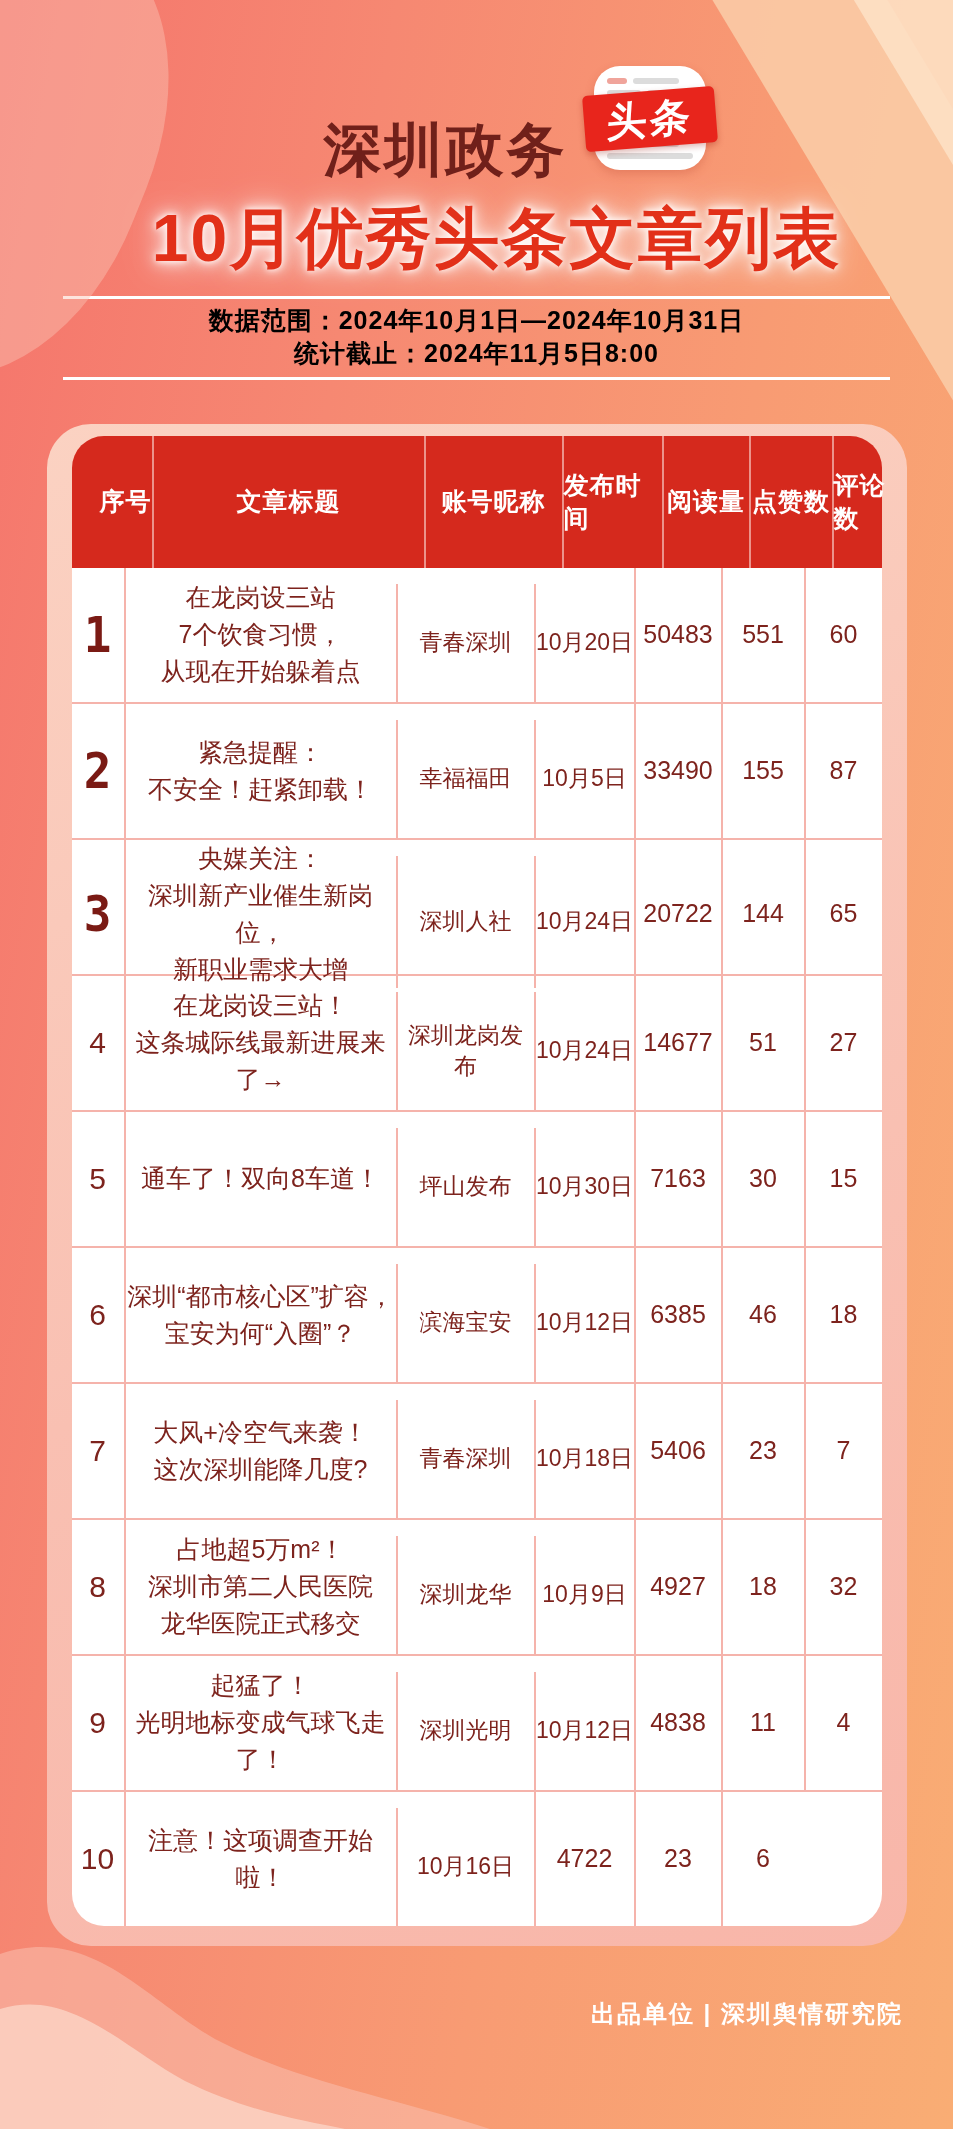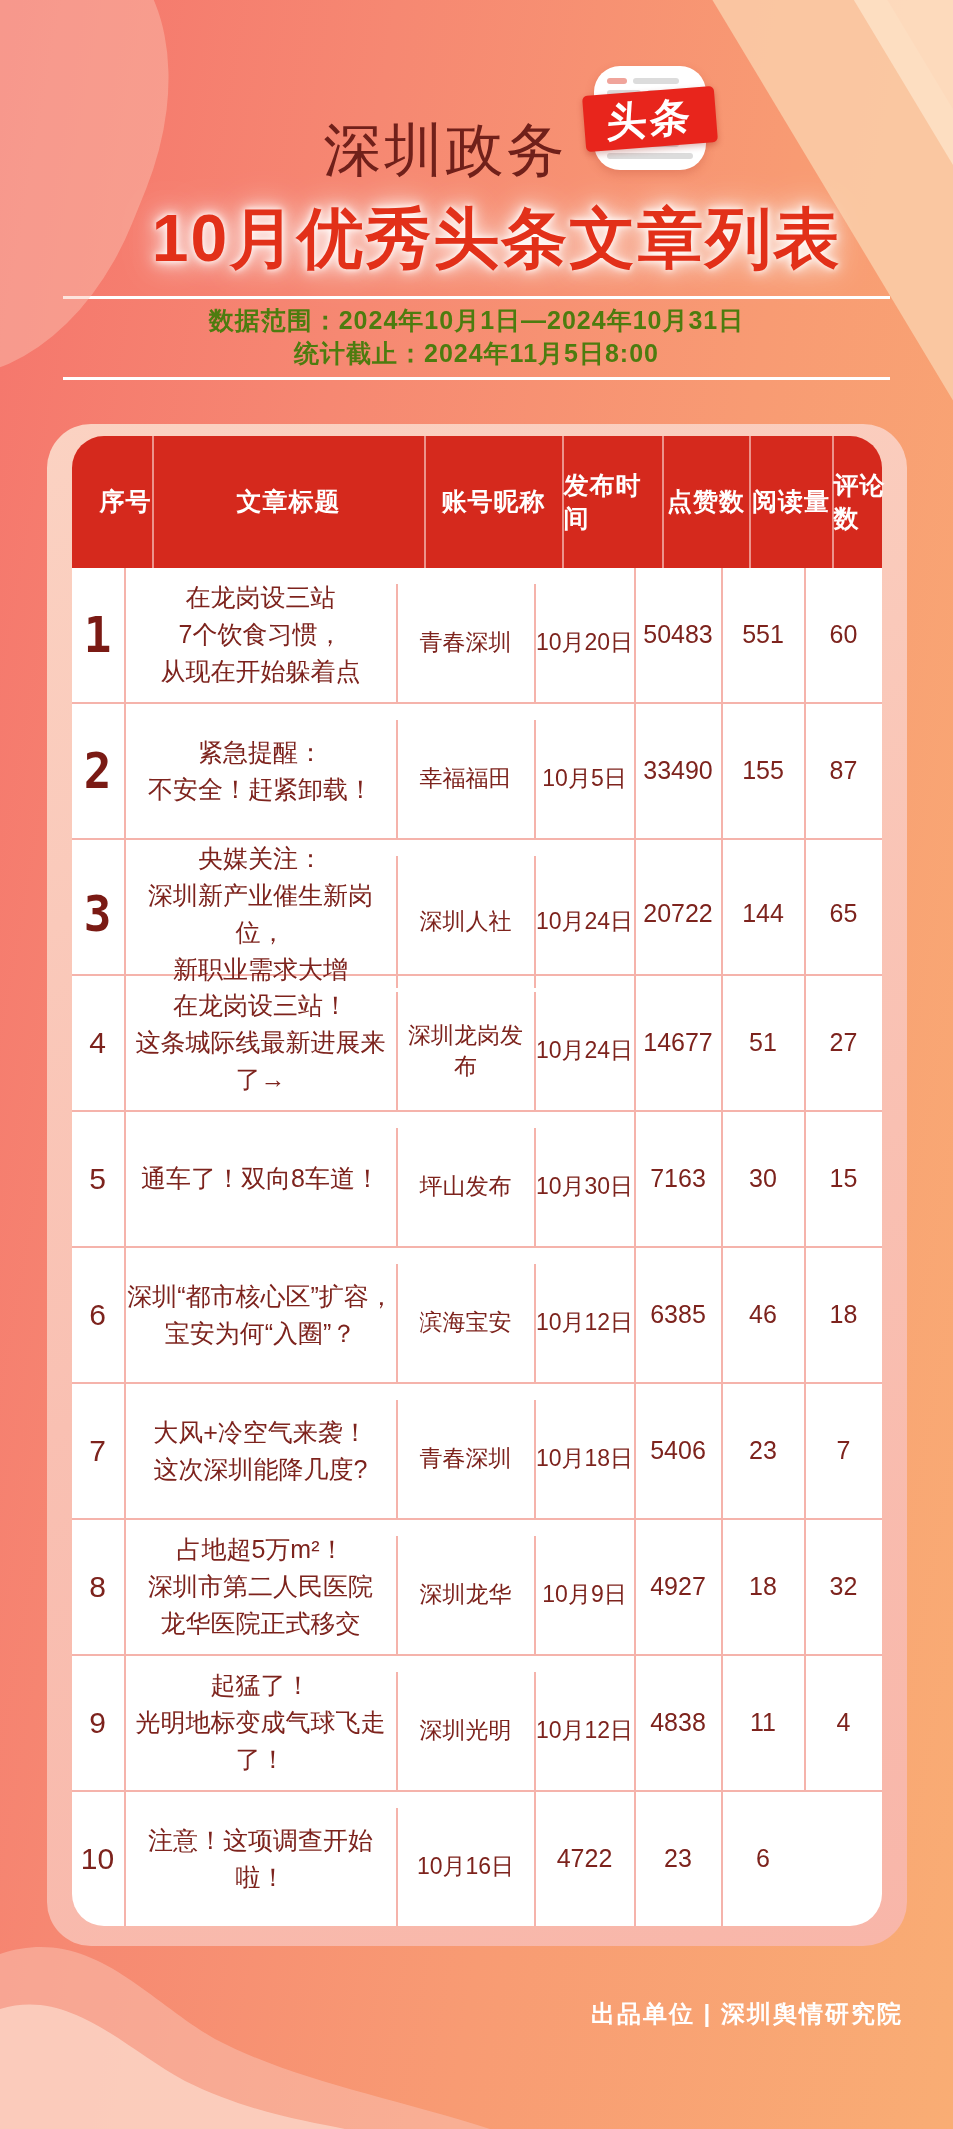--- a/index.html
+++ b/index.html
@@ -11,34 +11,34 @@
   }
   
   .deco { position:absolute; pointer-events:none; }
   .stripe { background:#fad1ad; opacity:.8; }
   .stripe1 { left:785px; top:-250px; width:150px; height:700px; transform:rotate(-31deg); }
   .stripe2 { left:880px; top:-260px; width:170px; height:560px; transform:rotate(-31deg); background:#fde0c4; opacity:.9; }
   .blob-tl { left:-150px; top:-80px; width:300px; height:460px; border-radius:46%; transform:rotate(22deg); background:#fbc4b4; opacity:.45; }
   .waves { left:0; bottom:0; width:953px; height:260px; }
   
   .header-top { display:flex; justify-content:center; align-items:flex-start; margin:0 auto; padding-top:66px; transform:translateX(38px); height:114px; }
-  .main-title { font-size:58px; font-weight:400; color:#70201a; letter-spacing:3px; padding-top:46px; }
+  .main-title { font-size:58px; font-weight:700; color:#70201a; letter-spacing:3px; padding-top:46px; }
   .logo { width:112px; height:104px; position:relative; margin-left:26px; }
   .logo-card { position:absolute; inset:0; background:#ffffff; border-radius:26px; box-shadow:0 4px 10px rgba(180,60,40,.25); padding:12px 13px; box-sizing:border-box; }
   .nl { height:6px; border-radius:3px; background:#dcdcdc; margin-bottom:6px; display:flex; gap:6px; }
   .nl > i { display:block; height:6px; border-radius:3px; background:#dcdcdc; }
   .nl.clear { background:none; }
   .nl .red { background:#f0a49b; }
   .logo-bottom { position:absolute; left:13px; right:13px; bottom:11px; }
   .ribbon { position:absolute; left:-10px; right:-10px; top:25px; height:56px; background:#e8251c; border-radius:5px; transform:rotate(-4.5deg); display:flex; align-items:center; justify-content:center; box-shadow:0 3px 6px rgba(150,20,10,.3); }
   .ribbon span { color:#fff; font-size:40px; font-weight:900; transform:skewX(-8deg); letter-spacing:3px; }
   .subtitle { text-align:center; font-size:66px; font-weight:900; letter-spacing:2px; color:#e23019; margin-top:16px; line-height:1.3;
     text-shadow:0 0 6px #ffffff, 0 0 14px rgba(255,255,255,.95), 0 0 26px rgba(255,255,255,.8), 0 0 40px rgba(255,255,255,.55);padding-left:40px; }
   
-  .banner { margin:14px 63px 0; border-top:3px solid #ffffff; border-bottom:3px solid #ffffff; padding:5px 0 7px; text-align:center; color:#4d7c0f; font-weight:700; font-size:25px; line-height:33px; letter-spacing:1px; }
+  .banner { margin:14px 63px 0; border-top:3px solid #ffffff; border-bottom:3px solid #ffffff; padding:5px 0 7px; text-align:center; color:#000000; font-weight:700; font-size:25px; line-height:33px; letter-spacing:1px; }
   
   .card { width:860px; margin:44px auto 0; box-sizing:border-box; padding:12px 25px 20px; border-radius:44px;
     background:linear-gradient(160deg,#fbd2c2 0%, #f9c0b2 55%, #f8b6a9 100%); }
   .grid7 { display:grid; grid-template-columns:52px 272px 138px 100px 87px 83px 78px; }
   .thead { height:132px; background:#d5291d; border-radius:32px 32px 0 0; align-items:center;padding-left:28px; }
   .th { height:100%; display:flex; align-items:center; justify-content:center; color:#ffffff; font-size:25px; font-weight:700; letter-spacing:1px; border-left:2px solid rgba(255,235,230,.55); box-sizing:border-box; }
   .th:first-child { border-left:none; }
   .tbody { background:#ffffff; border-radius:0 0 32px 32px; overflow:hidden; }
   .trow { height:134px; }
   .trow + .trow { border-top:2px solid #f5b3ab; }
@@ -94,22 +94,22 @@
   <div>数据范围：2024年10月1日—2024年10月31日</div>
   <div>统计截止：2024年11月5日8:00</div>
 </div>
 
 <div class="card">
   <div class="grid7 thead">
     <div class="th">序号</div>
     <div class="th">文章标题</div>
     <div class="th">账号昵称</div>
     <div class="th">发布时间</div>
+    <div class="th">阅读量</div>
     <div class="th">点赞数</div>
-    <div class="th">阅读量</div>
     <div class="th">评论数</div>
   </div>
   <div class="tbody">
   <div class="grid7 trow">
     <div class="cell cell-rank top3">1</div>
     <div class="cell cell-title">
           <div class="tline">在龙岗设三站</div>
           <div class="tline">7个饮食习惯，</div>
           <div class="tline">从现在开始躲着点</div>
         </div>

